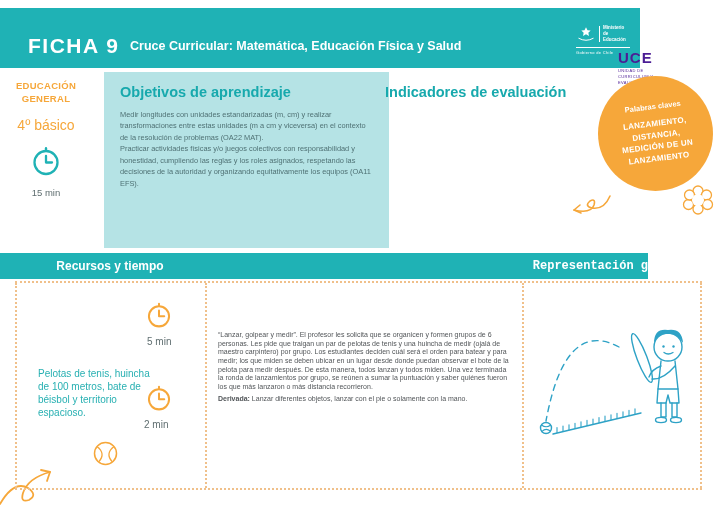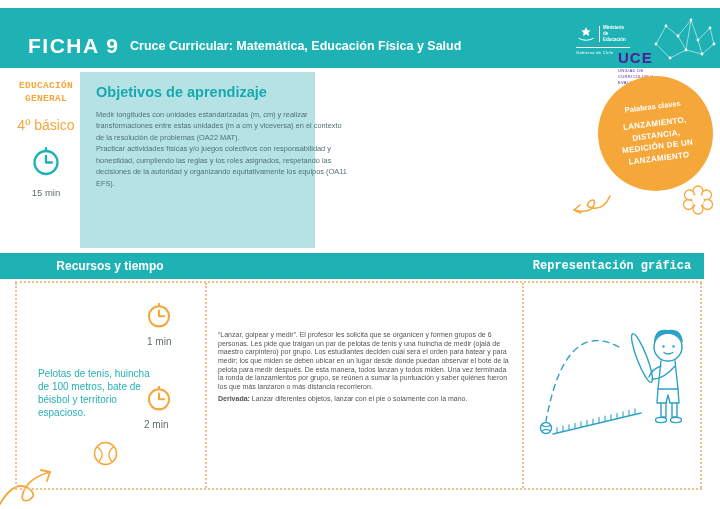--- a/index.html
+++ b/index.html
@@ -1,48 +1,48 @@
 <!DOCTYPE html>
 <html><head>
 <meta charset="utf-8">
 <style>
   * { margin:0; padding:0; box-sizing:border-box; }
   html,body { background:#ffffff; }
   body { font-family:"Liberation Sans", sans-serif; }
   #page { position:relative; width:720px; height:509px; background:#ffffff; overflow:hidden; }
 
   
-  .header-band { position:absolute; left:0; top:8px; width:720px; height:60px; background:#1fb2b5; }
+  .header-band { position:absolute; left:0; top:8px; width:640px; height:60px; background:#1fb2b5; }
   .ficha-label { position:absolute; left:28px; top:26px; font-size:21px; font-weight:bold; letter-spacing:1.5px; color:#ffffff; }
   .header-title { position:absolute; left:130px; top:31px; font-size:12.5px; font-weight:bold; color:#ffffff; }
 
   
   .logo-min { position:absolute; left:576px; top:17px; width:58px; height:46px; color:#fff; }
   .logo-min-row { display:flex; align-items:center; }
   .logo-min-emblem { width:20px; height:18px; flex:0 0 auto; }
   .logo-min-vline { width:1px; height:16px; background:#ffffff; margin:0 3px; }
   .logo-min-name { font-size:4.5px; line-height:1.3; width:24px; font-weight:bold; }
   .logo-min-rule { height:1px; background:#ffffff; margin-top:4px; width:54px; }
   .logo-min-foot { font-size:4px; margin-top:2px; letter-spacing:0.3px; }
 
   
   .logo-uce { position:absolute; left:618px; top:28px; color:#4c1d95;margin-top:13px; }
   .uce-acronym { font-size:15px; font-weight:bold; letter-spacing:1px; }
   .uce-subtitle { font-size:4px; width:44px; line-height:1.5; letter-spacing:0.4px; margin-top:2px; }
   .uce-constellation { position:absolute; left:648px; top:6px; width:70px; height:52px; }
 
   
   .sidebar { position:absolute; left:0; top:80px; width:92px; text-align:center; }
-  .sidebar-program { font-size:9.5px; font-weight:bold; color:#f6a73a; line-height:1.35; padding:0 10px; letter-spacing:0.3px;font-family:Liberation Mono, monospace; }
+  .sidebar-program { font-size:9.5px; font-weight:bold; color:#f6a73a; line-height:1.35; padding:0 10px; letter-spacing:0.3px; }
   .sidebar-grade { margin-top:11px; font-size:14px; color:#f6a73a; }
   .sidebar-clock { margin:12px auto 0; width:32px; height:32px; color:#1fb2b5; }
   .sidebar-duration { margin-top:6px; font-size:9.5px; color:#5f6e70; }
 
   
-  .objectives-box { position:absolute; left:80px; top:72px; width:235px; height:176px; background:#b5e3e5; padding:12px 16px; }
+  .objectives-box { position:absolute; left:104px; top:72px; width:285px; height:176px; background:#b5e3e5; padding:12px 16px; }
   .section-title { font-size:14.5px; font-weight:bold; color:#17a9ad; }
   .objectives-text { margin-top:9px; width:254px; }
   .objectives-text p { font-size:7.4px; line-height:1.55; color:#4f7174; }
 
   
   .indicators { position:absolute; left:385px; top:84px; width:214px; }
   .indicators-list { margin-top:10px; }
   .indicators-list div { font-size:7.4px; line-height:1.5; color:#4f7174; margin-bottom:9px; width:206px; }
 
   
@@ -53,21 +53,21 @@
   .keywords-words { margin-top:7px; font-size:8px; font-weight:bold; width:86px; line-height:1.45; letter-spacing:0.3px; }
 
   
   .doodle { position:absolute; }
   .doodle-squiggle { left:566px; top:190px; width:46px; height:28px; }
   .doodle-flower { left:682px; top:184px; width:32px; height:32px; }
   .doodle-loop-arrow { left:-2px; top:452px; width:68px; height:56px; }
   .doodle-tennis-ball { left:92px; top:440px; width:27px; height:27px; }
 
   
-  .columns-band { position:absolute; left:0; top:253px; width:704px; height:26px; background:#1fb2b5; }
+  .columns-band { position:absolute; left:0; top:253px; width:648px; height:26px; background:#1fb2b5; }
   .col-header { position:absolute; top:0; height:26px; line-height:26px; text-align:center; font-size:12px; font-weight:bold; color:#ffffff; }
   .col-header-1 { left:15px; width:190px; }
   .col-header-2 { left:205px; width:317px; }
   .col-header-3 { left:522px; width:180px;font-family:Liberation Mono, monospace; }
 
   
   .grid { position:absolute; left:15px; top:281px; width:687px; height:209px;
           border-top:2px dotted #f0c08a; border-bottom:2px dotted #f0c08a; }
   .grid .vline { position:absolute; top:0; bottom:0; width:0; border-left:2px dotted #f0c08a; }
   .vline-1 { left:0; } .vline-2 { left:190px; } .vline-3 { left:507px; } .vline-4 { left:685px; }
@@ -150,20 +150,21 @@
 
   <div class="objectives-box">
     <div class="section-title">Objetivos de aprendizaje</div>
     <div class="objectives-text">
       <p>Medir longitudes con unidades estandarizadas (m, cm) y realizar transformaciones entre estas unidades (m a cm y viceversa) en el contexto de la resolución de problemas (OA22 MAT).</p>
       <p>Practicar actividades físicas y/o juegos colectivos con responsabilidad y honestidad, cumpliendo las reglas y los roles asignados, respetando las decisiones de la autoridad y organizando equitativamente los equipos (OA11 EFS).</p>
     </div>
   </div>
 
   <div class="indicators">
+    <div class="section-title">Indicadores de evaluación</div>
   </div>
 
   <div class="keywords-circle">
     <div class="keywords-inner">
       <div class="keywords-label">Palabras claves</div>
       <div class="keywords-words">LANZAMIENTO, DISTANCIA, MEDICIÓN DE UN LANZAMIENTO</div>
     </div>
   </div>
 
   <svg class="doodle doodle-squiggle" viewBox="0 0 46 28">
@@ -200,21 +201,21 @@
     <div class="vline vline-2"></div>
     <div class="vline vline-3"></div>
     <div class="vline vline-4"></div>
   </div>
 
   <svg class="res-clock res-clock-1" viewBox="0 0 32 32">
     <circle cx="16" cy="17.5" r="11.5" fill="none" stroke="currentColor" stroke-width="2.3"></circle>
     <path d="M16 11 V17.5 H22" fill="none" stroke="currentColor" stroke-width="2.3" stroke-linecap="round" stroke-linejoin="round"></path>
     <path d="M16 3.2 v2.2" stroke="currentColor" stroke-width="2.3" stroke-linecap="round"></path>
   </svg>
-  <div class="res-time res-time-1">1 min</div>
+  <div class="res-time res-time-1">5 min</div>
 
   <div class="resource-text res-text-2">Pelotas de tenis, huincha de 100 metros, bate de béisbol y territorio espacioso.</div>
   <svg class="res-clock res-clock-2" viewBox="0 0 32 32">
     <circle cx="16" cy="17.5" r="11.5" fill="none" stroke="currentColor" stroke-width="2.3"></circle>
     <path d="M16 11 V17.5 H22" fill="none" stroke="currentColor" stroke-width="2.3" stroke-linecap="round" stroke-linejoin="round"></path>
     <path d="M16 3.2 v2.2" stroke="currentColor" stroke-width="2.3" stroke-linecap="round"></path>
   </svg>
   <div class="res-time res-time-2">2 min</div>
 
   <div class="activity">

